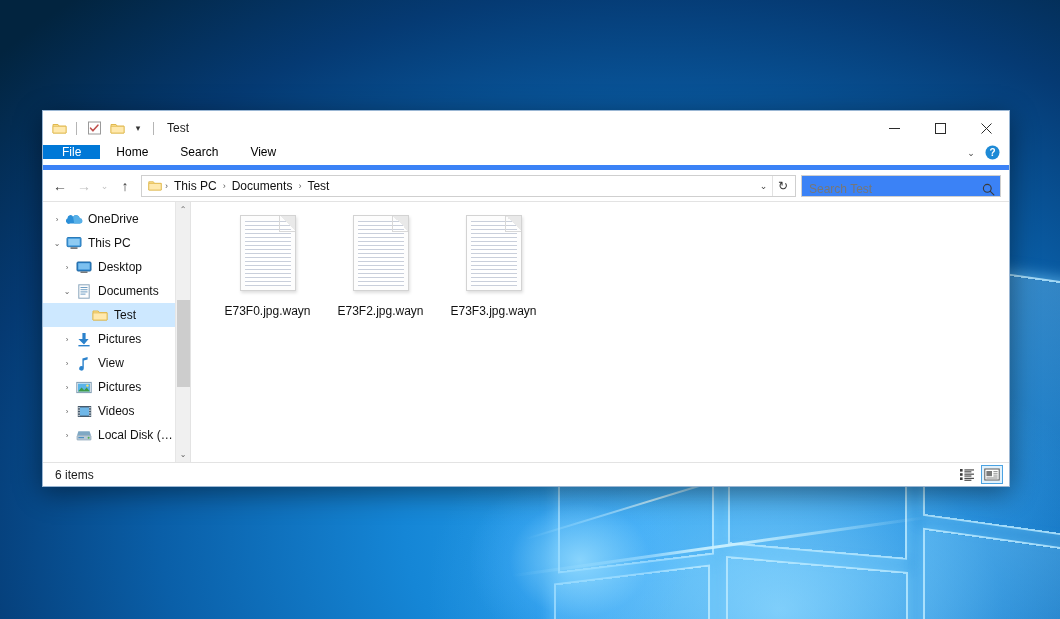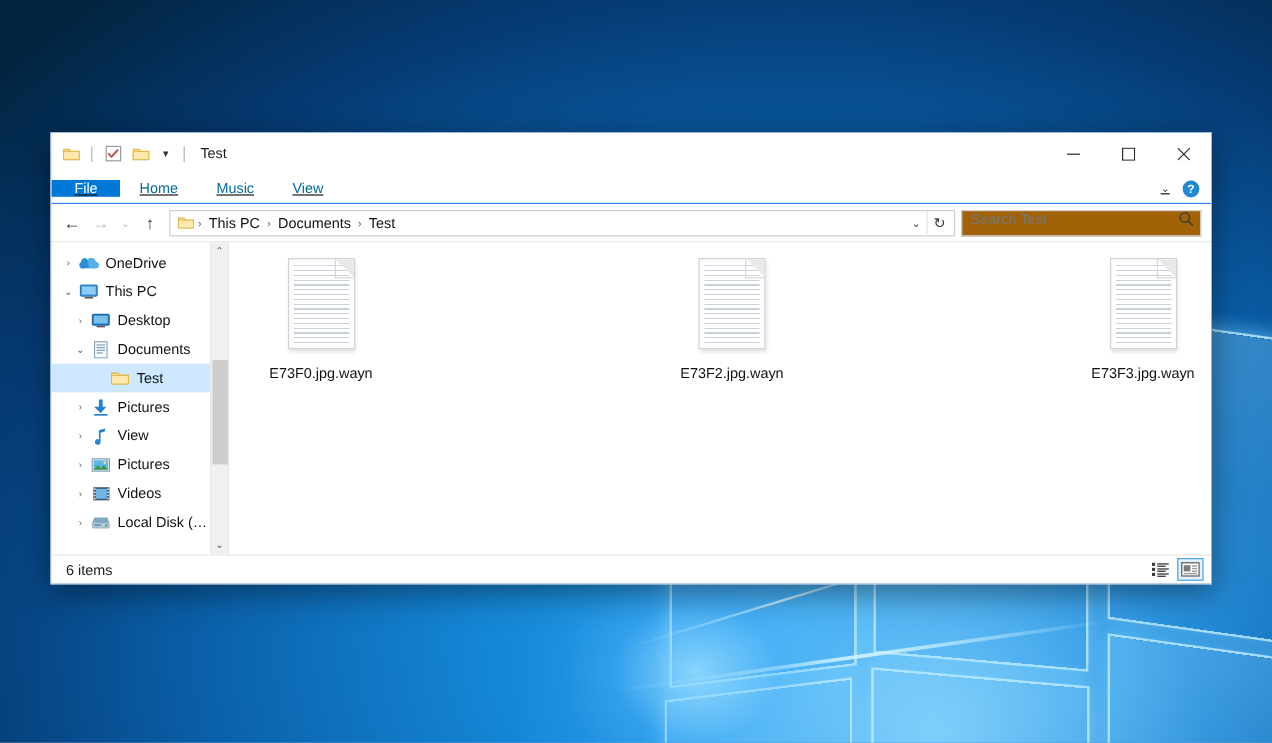--- a/index.html
+++ b/index.html
@@ -88,30 +88,29 @@
   .wincontrols { display: flex; height: 34px; }
   .wc {
     width: 46px; height: 34px;
     display: flex; align-items: center; justify-content: center;
   }
 
   
   .ribbon {
     height: 25px;
     display: flex;
-    align-items: center;
-    background: #ffffff;
-    border-bottom: 1px solid #3b82f6;
+    align-items: flex-start;
+    background: #ffffff;
+    border-bottom: 5px solid #3b82f6;
     flex: 0 0 auto;
-    text-decoration: underline;
   }
   .tab {
     padding: 0 16px;
     display: flex; align-items: center;
-    font-size: 12px; color: #0369a1;
+    font-size: 12px; color: #000000;
   }
   .tab.file {
     background: #0078d7;
     color: #ffffff;
     padding: 0 19px;
   }
   .ribbon-spacer { flex: 1; }
   .ribbon-right { display: flex; align-items: center; gap: 6px; padding-right: 9px; }
   .ribbon-chev { font-size: 9px; color: #444; width: 16px; text-align: center; }
 
@@ -152,22 +151,22 @@
   }
   .refresh {
     width: 21px; height: 20px;
     display: flex; align-items: center; justify-content: center;
     font-size: 12px; color: #333;
     border-left: 1px solid #e2e2e2;
   }
   .searchbox {
     width: 200px; height: 22px;
     border: 1px solid #cfcfcf;
-    background: #a16207;
-    display: flex; align-items: flex-start;
+    background: #3b82f6;
+    display: flex; align-items: flex-end;
     margin-left: 5px;
     padding: 0 5px 0 7px;
   }
   .searchbox input {
     flex: 1; border: 0; outline: 0;
     font-family: "Liberation Sans", sans-serif;
     font-size: 12px; color: #222;
     background: transparent;
   }
   .searchbox input::placeholder { color: #777; }
@@ -239,21 +238,20 @@
   .content {
     flex: 1;
     background: #ffffff;
     position: relative;
     padding: 10px 0 0 20px;
   }
   .filegrid {
     display: flex;
     flex-wrap: wrap;
     gap: 0;
-    justify-content: space-between;
   }
   .fileitem {
     width: 113px;
     padding-top: 3px;
     display: flex;
     flex-direction: column;
     align-items: center;
   }
   .thumb {
     width: 64px; height: 82px;
@@ -380,21 +378,21 @@
         <svg width="11" height="11" viewBox="0 0 11 11">
             <path d="M0.5 0.5l10 10M10.5 0.5l-10 10" stroke="#2b2b2b" stroke-width="1"></path>
           </svg>
       </div>
     </div>
   </div>
 
   <div class="ribbon">
     <div class="tab file">File</div>
     <div class="tab">Home</div>
-    <div class="tab">Music</div>
+    <div class="tab">Search</div>
     <div class="tab">View</div>
     <div class="ribbon-spacer"></div>
     <div class="ribbon-right">
       <div class="ribbon-chev">⌄</div>
       <div style="display:flex;align-items:center;">
         <svg width="15" height="15" viewBox="0 0 15 15">
           <circle cx="7.5" cy="7.5" r="7" fill="#1e8ad6"></circle>
           <text x="7.5" y="11.2" font-family="Liberation Sans, sans-serif" font-size="10" font-weight="bold" fill="#ffffff" text-anchor="middle">?</text>
         </svg>
       </div>

